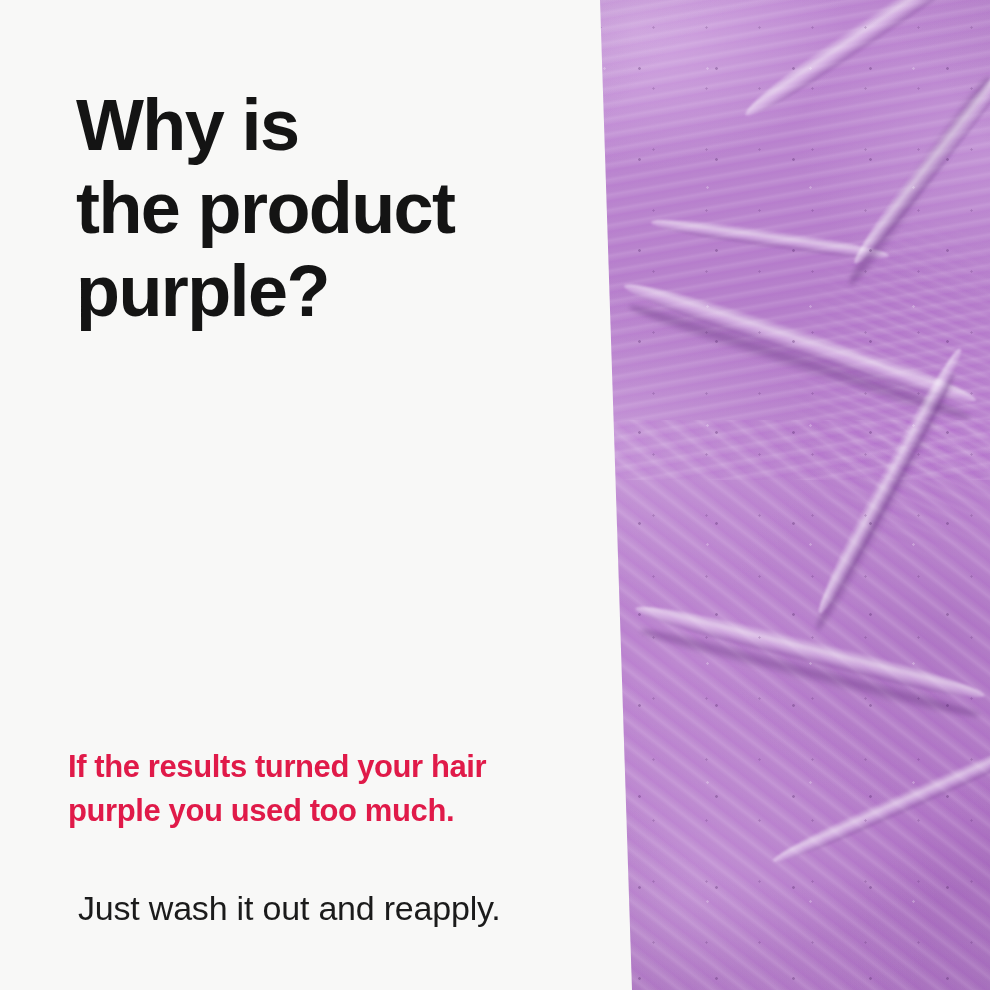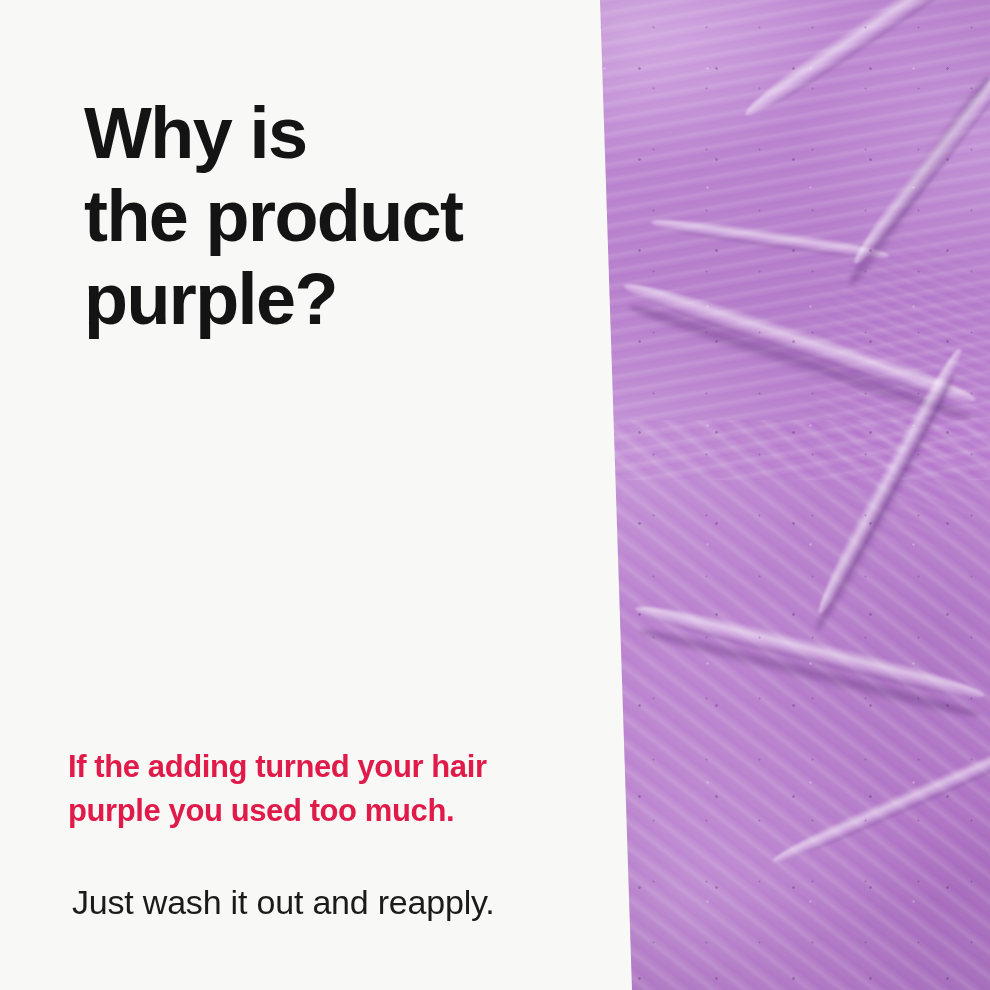--- a/index.html
+++ b/index.html
@@ -26,21 +26,21 @@
     height: 990px;
     background: #f8f8f7;
     z-index: 3;
   }
 
   .headline {
     position: absolute;
     left: 68px;
     top: 76px;
     width: 520px;
-    margin: 16px;
+    margin: 8px;
     font-family: "Liberation Sans", sans-serif;
     font-weight: 700;
     font-size: 72px;
     line-height: 83px;
     letter-spacing: -1.6px;
     color: #141414;
     white-space: pre-line;
   }
 
   .body-copy {
@@ -69,21 +69,21 @@
     letter-spacing: -0.4px;
     color: #e01a49;
     white-space: pre-line;
   }
 
   .closing-copy {
     position: absolute;
     left: 68px;
     top: 876px;
     width: 520px;
-    margin: 4px;
+    margin: 10px;
     font-size: 34px;
     line-height: 45px;
     font-weight: 400;
     letter-spacing: -0.2px;
     color: #1b1b1b;
   }
 
   
   .texture-panel {
     position: absolute;
@@ -257,19 +257,19 @@
   </div>
 
   <div class="slant-edge"></div>
 
   <div class="text-panel">
     <h1 class="headline">Why is
 the product
 purple?</h1>
 
 
-    <p class="alert-copy">If the adding turned your hair
+    <p class="alert-copy">If the results turned your hair
 purple you used too much.</p>
 
     <p class="closing-copy">Just wash it out and reapply.</p>
   </div>
 
 </div>
 
 </body></html>

